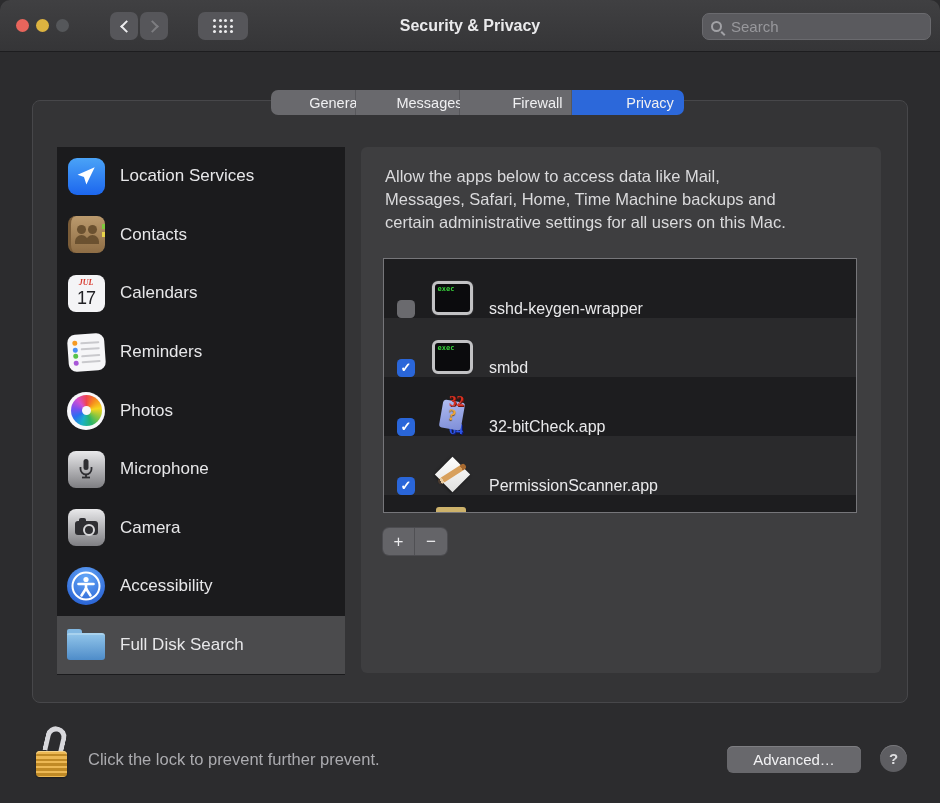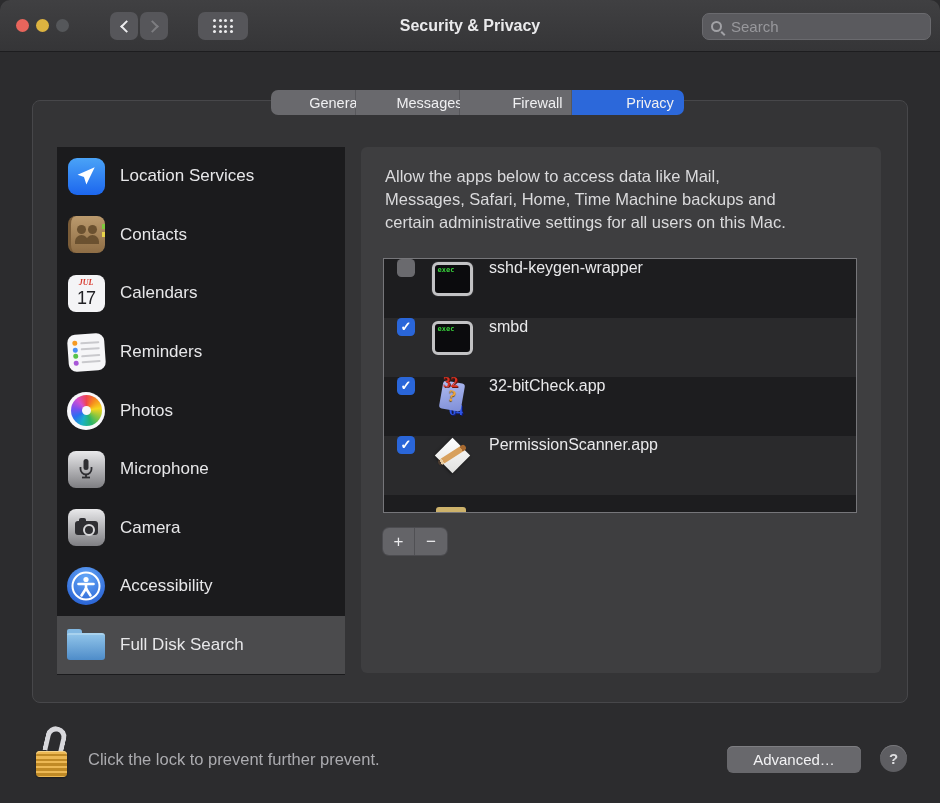--- a/index.html
+++ b/index.html
@@ -98,39 +98,39 @@
   .ic-folder .fbody{position:absolute;top:4px;left:0;width:38px;height:27px;
     background:linear-gradient(180deg,#8ec2e8,#4e8cc9);border-radius:2px 3px 3px 3px;
     border-top:2px solid #a8d2ee;}
 
   
   .panel{position:absolute;left:328px;top:46px;width:520px;height:526px;background:#3e3e40;border-radius:6px;}
   .desc{position:absolute;left:24px;top:18px;width:478px;color:#dadadc;font-size:16.5px;
     line-height:23px;white-space:pre-line;}
   .applist{position:absolute;left:22px;top:111px;width:474px;height:255px;border:1px solid #76767a;
     background:#1d1d1f;overflow:hidden;}
-  .app-row{height:59px;display:flex;align-items:flex-start;padding-left:13px;position:relative;}
+  .app-row{height:59px;display:flex;align-items:flex-end;padding-left:13px;position:relative;}
   .app-row.alt{background:#2a2a2c;}
   .app-row.partial{height:18px;background:#1d1d1f;}
   .sliver{position:absolute;left:52px;bottom:0;width:30px;height:6px;background:#cdb26b;
     border-radius:3px 3px 0 0;}
   .cb{width:18px;height:18px;border-radius:4.5px;background:#6a6a6e;flex:none;position:relative;}
   .cb.checked{background:#2a66d9;}
   .cb.checked::after{content:"✓";position:absolute;left:0;top:0;width:18px;height:18px;
     color:#fff;font-size:13px;font-weight:bold;text-align:center;line-height:18px;}
   .app-icn{width:42px;height:40px;margin-left:16px;flex:none;position:relative;
     display:flex;align-items:center;justify-content:center;}
   .app-label{color:#e9e9eb;font-size:16px;margin-left:16px;}
 
   .ic-exec{width:41px;height:34px;background:#0b0b0d;border:3px solid #c2c2c4;border-radius:6px;
     box-shadow:0 0 0 1px #2a2a2c;position:relative;}
   .ic-exec .ex{position:absolute;top:1px;left:3px;color:#38d43c;font-weight:bold;font-size:7px;
     font-family:"DejaVu Sans Mono",monospace;}
   .ic-32{width:42px;height:40px;position:relative;}
-  .ic-32 .n32{position:absolute;top:-3px;left:12px;color:#da3020;font:bold 15px "Liberation Serif",serif;
+  .ic-32 .n32{position:absolute;top:-3px;left:18px;color:#da3020;font:bold 15px "Liberation Serif",serif;
     z-index:3;text-shadow:1px 1px 0 #70140a;}
   .ic-32 .card{position:absolute;top:5px;left:10px;width:22px;height:28px;border-radius:3px;
     background:linear-gradient(160deg,#b0bcf0,#7e8ed8);transform:rotate(10deg);z-index:2;
     display:flex;align-items:center;justify-content:center;}
   .ic-32 .q{color:#eda43a;font:bold 16px "Liberation Serif",serif;text-shadow:0 1px 1px #6a4a10;}
   .ic-32 .n64{position:absolute;bottom:-2px;left:18px;color:#2d55e8;font:bold 14px "Liberation Serif",serif;
     z-index:1;text-shadow:1px 1px 0 #101a70;}
   .ic-scan{width:42px;height:40px;position:relative;}
   .ic-scan .dia{position:absolute;left:9px;top:7px;width:25px;height:25px;
     background:linear-gradient(135deg,#ffffff,#e0e0de);transform:rotate(45deg);

